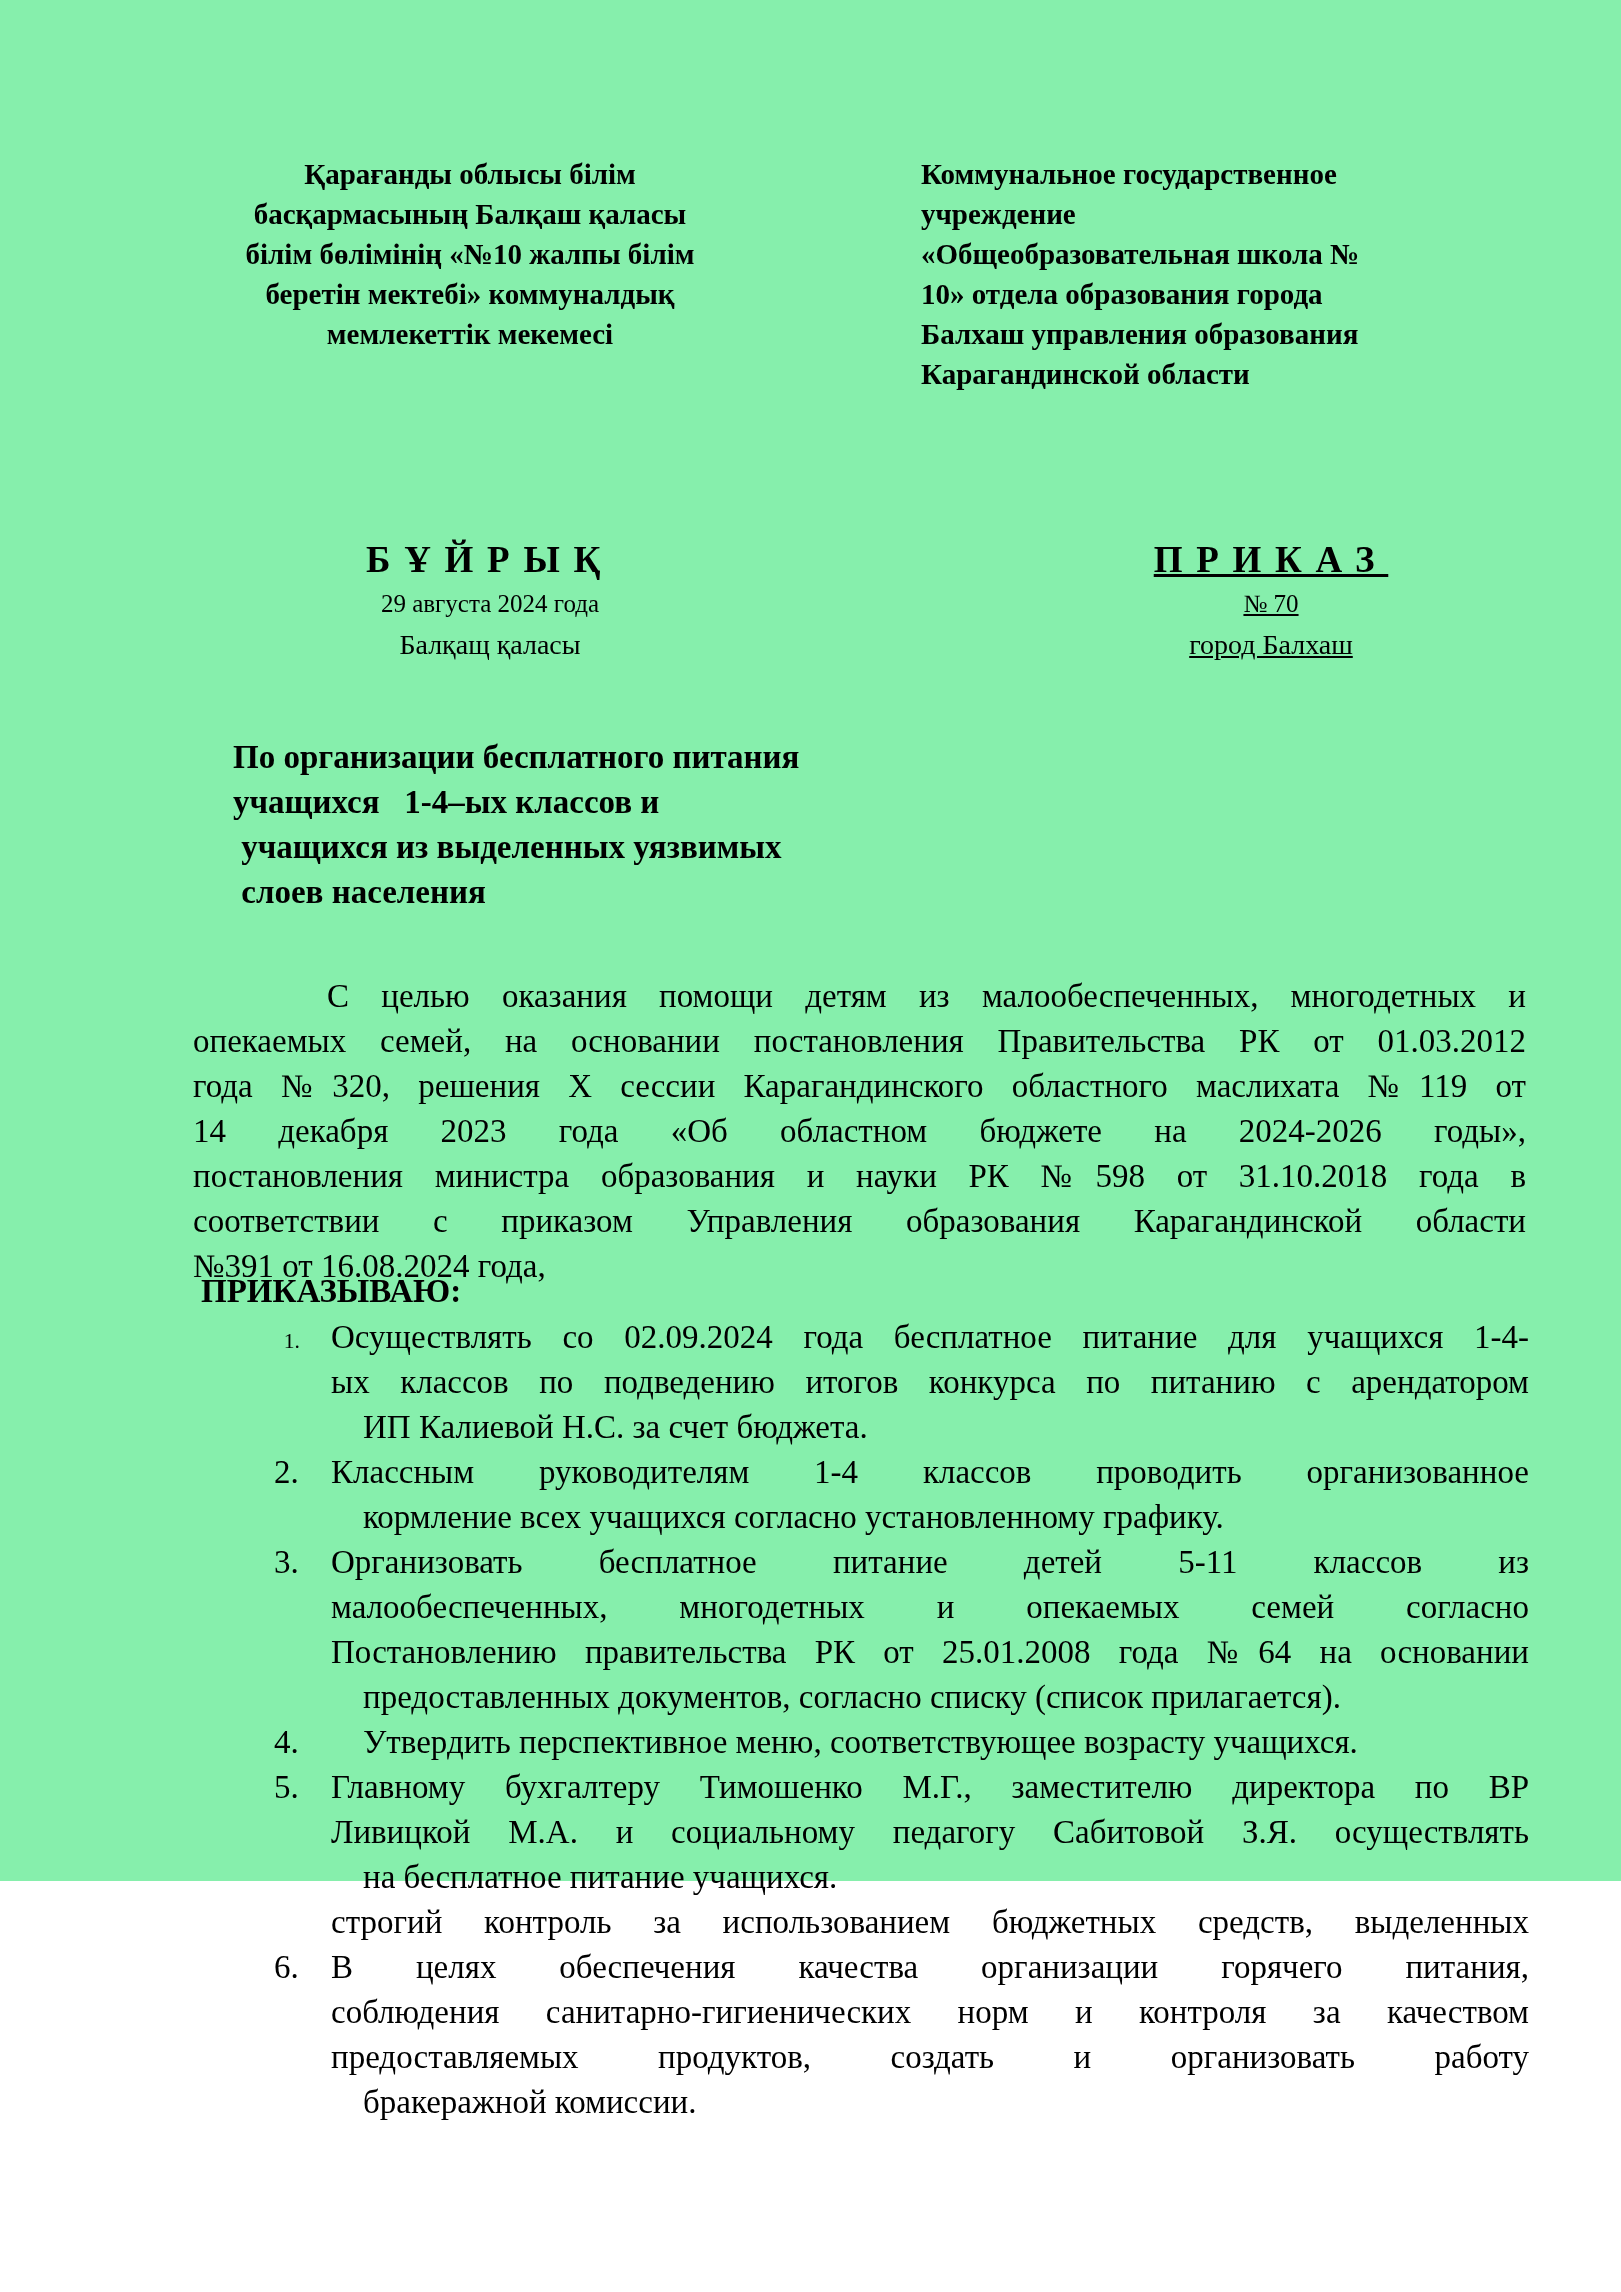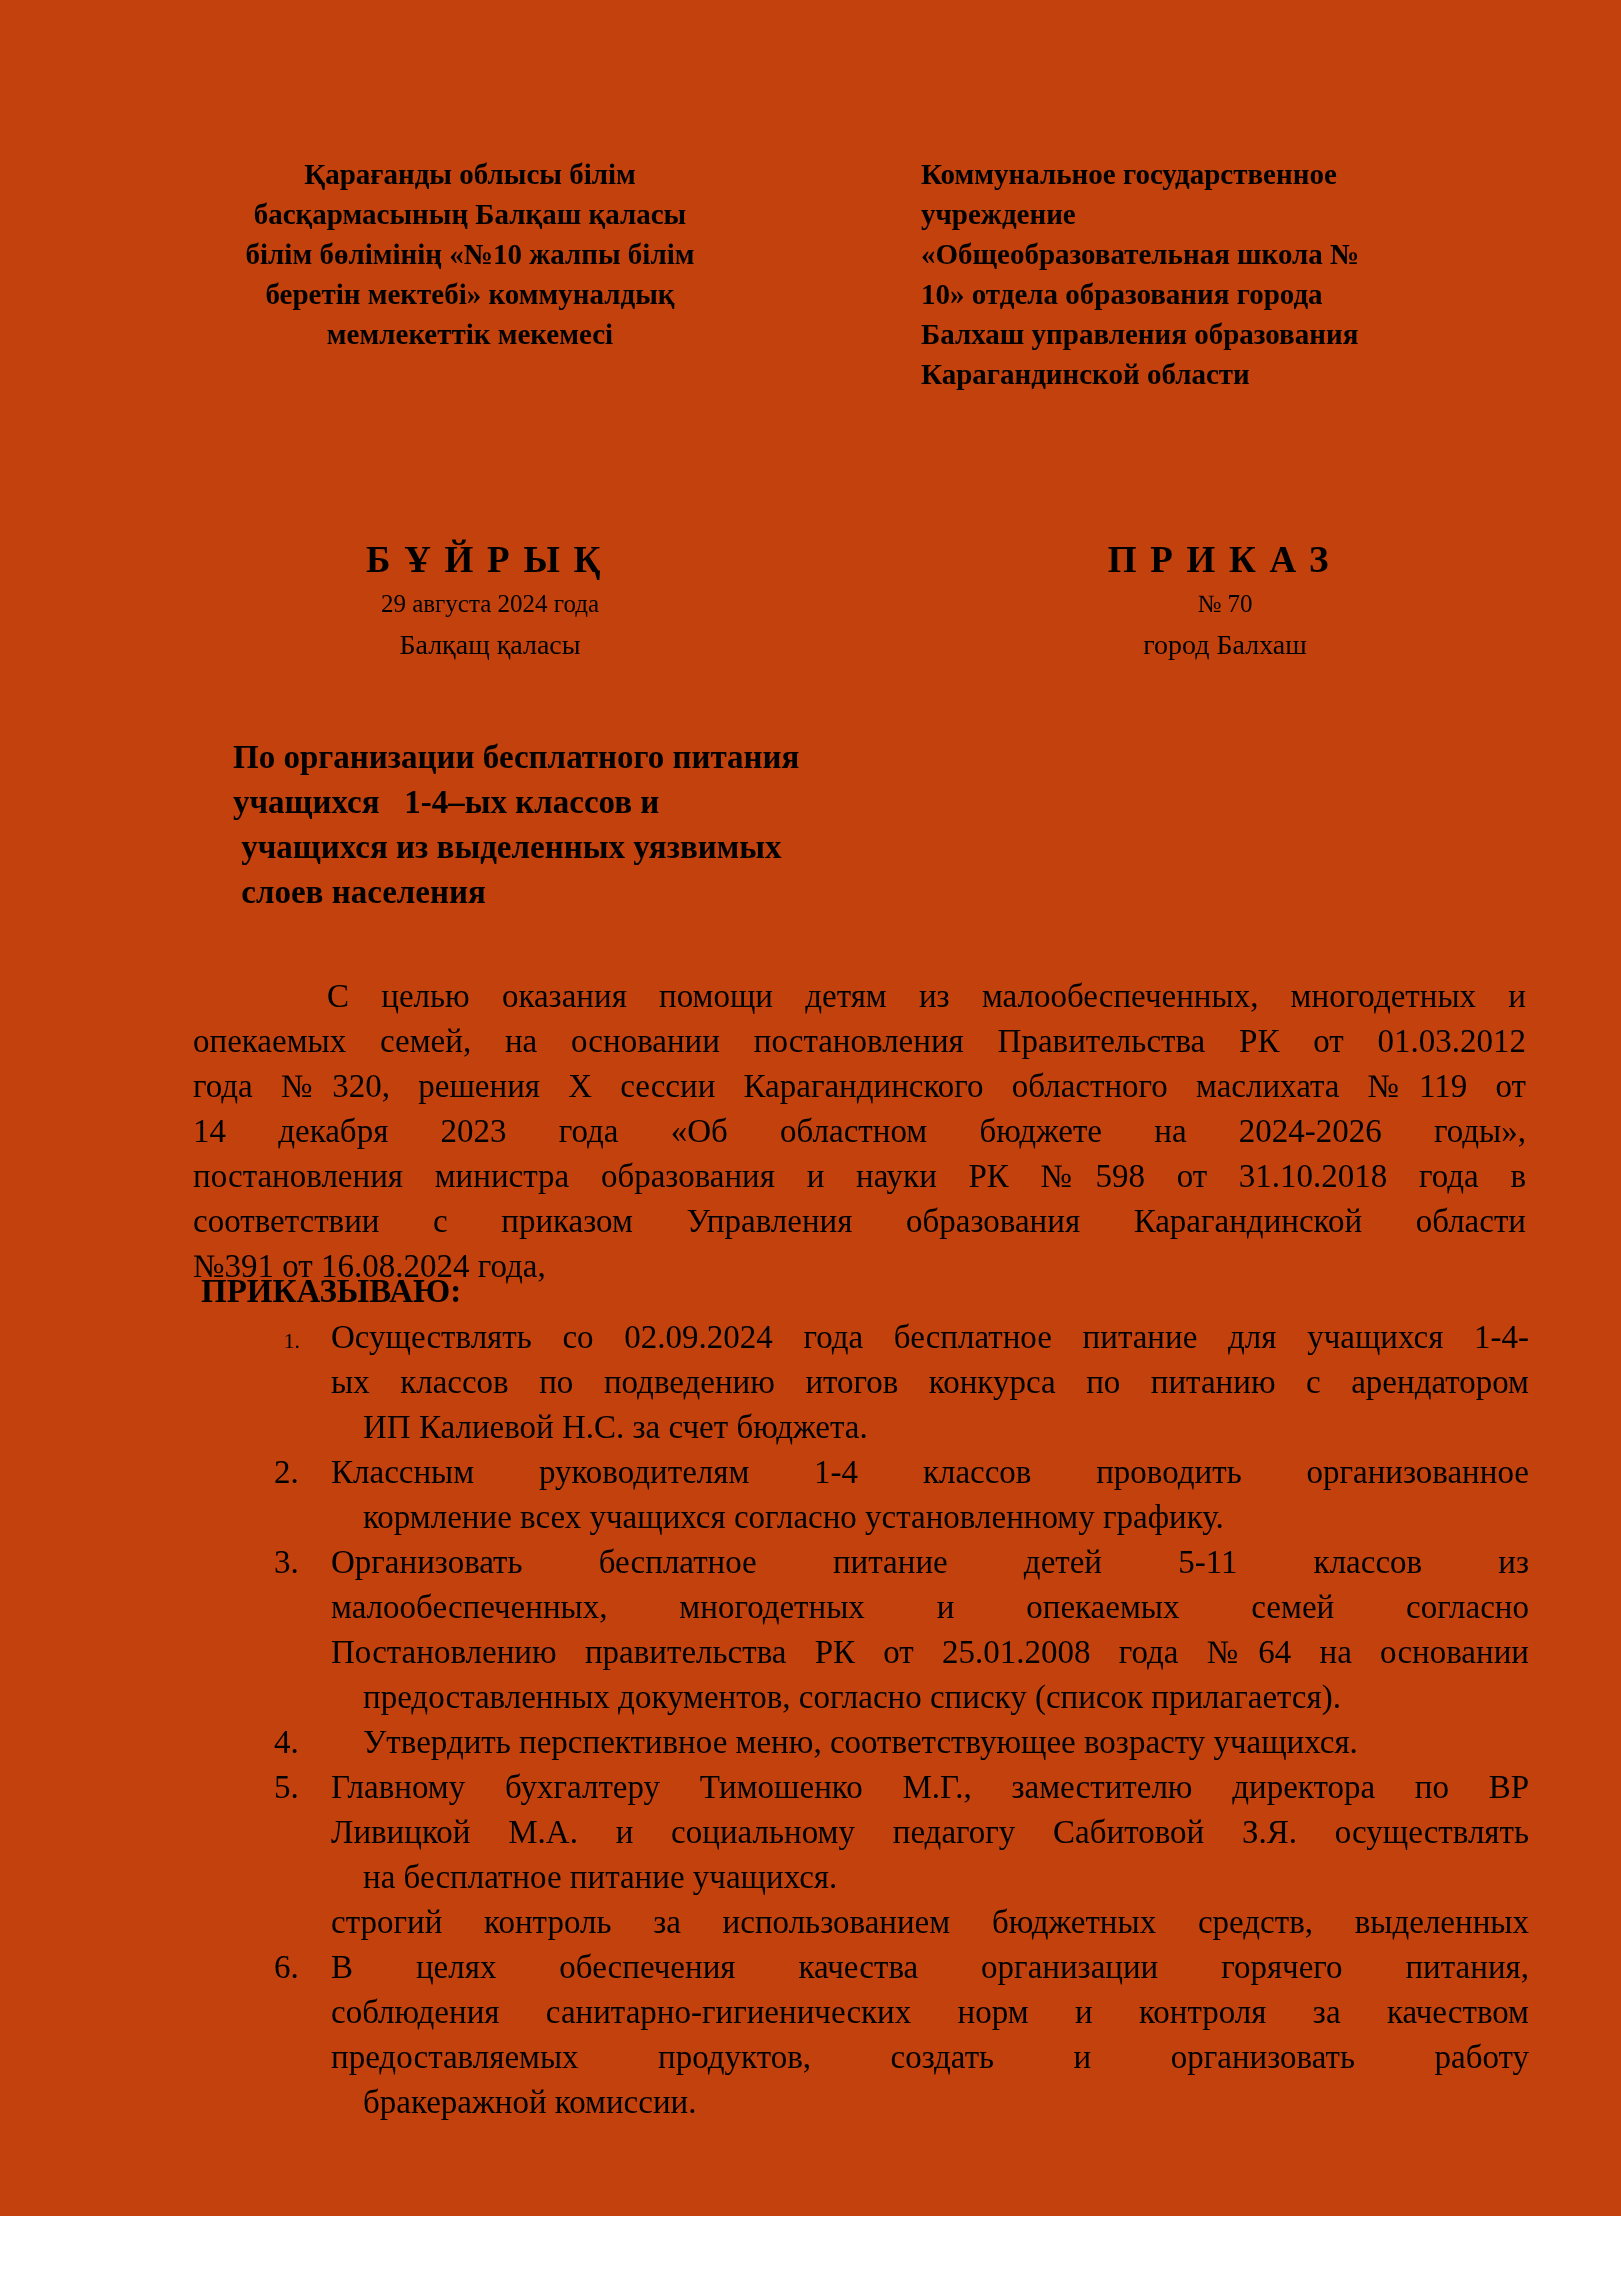--- a/index.html
+++ b/index.html
@@ -1,27 +1,27 @@
 <!DOCTYPE html>
 <html><head>
 <meta charset="utf-8">
 <style>
   html, body { margin: 0; padding: 0; background: #ffffff; }
   body { width: 1621px; height: 2293px; position: relative; overflow: hidden;
          font-family: "Liberation Serif", "DejaVu Serif", serif; color: #000000; }
-  .page { position: absolute; left: 0; top: 0; width: 1621px; height: 2216px; background: #c2410c; }
+  .page { position: absolute; left: 0; top: 0; width: 1621px; height: 1881px; background: #86efac; }
 
   .hdr { position: absolute; font-weight: bold; font-size: 29px; line-height: 40px; }
   .hdr-left { left: 186px; top: 154px; width: 568px; text-align: center; }
   .hdr-right { left: 921px; top: 154px; width: 529px; text-align: left; }
   .hdr .ln { display: block; white-space: nowrap; }
 
   .title-block { position: absolute; text-align: center; }
   .title-left { left: 294px; top: 537px; width: 392px; }
-  .title-right { left: 1078px; top: 537px; width: 294px; }
+  .title-right { left: 1124px; top: 537px; width: 294px; text-decoration: underline; }
   .doc-kind { font-size: 37px; font-weight: bold; letter-spacing: 13.7px; line-height: 45px; white-space: nowrap; }
   .doc-date { font-size: 25px; line-height: 43px; white-space: nowrap; }
   .doc-city { font-size: 28px; line-height: 39px; white-space: nowrap; }
 
   .subject { position: absolute; left: 233px; top: 735px; font-weight: bold; font-size: 33px; line-height: 45px; }
   .subject .ln { display: block; white-space: nowrap; }
 
   .body-text { position: absolute; font-size: 33px; line-height: 45px; }
   .preamble { left: 193px; top: 974px; width: 1333px; }
   .preamble .ln { display: block; white-space: nowrap; text-align: justify; text-align-last: justify; }

